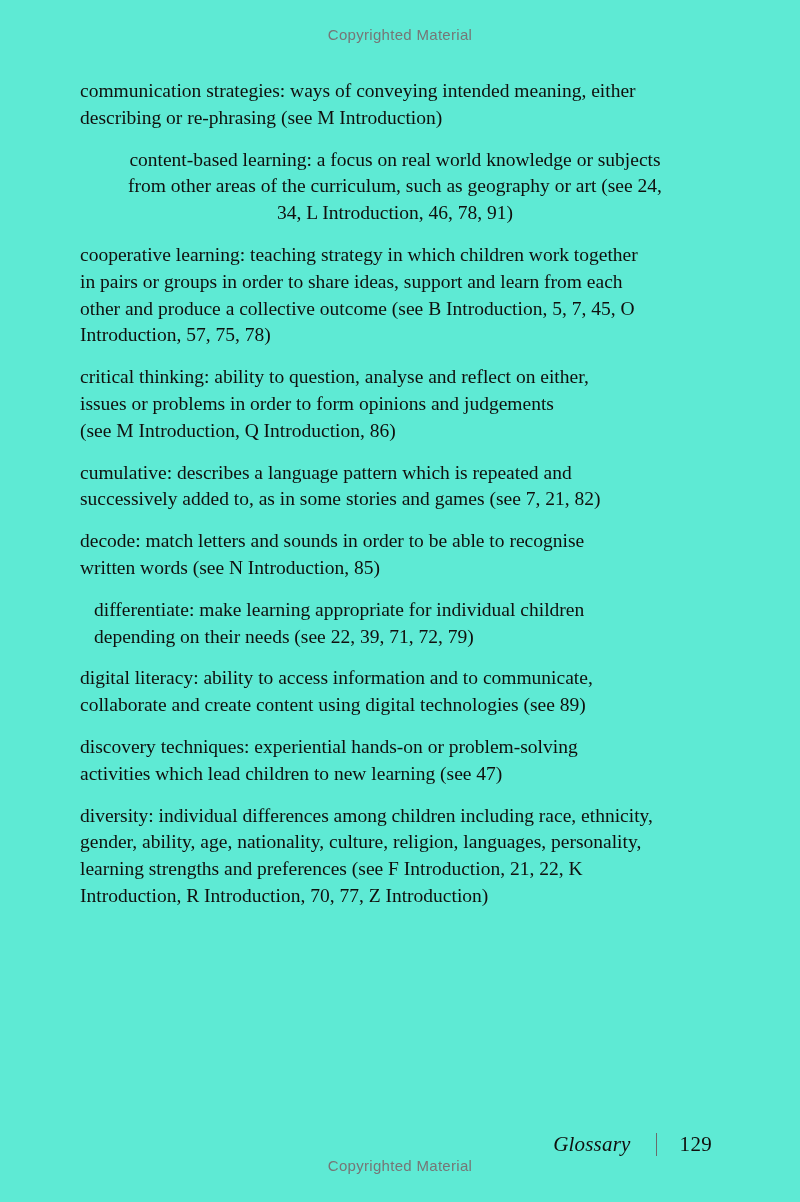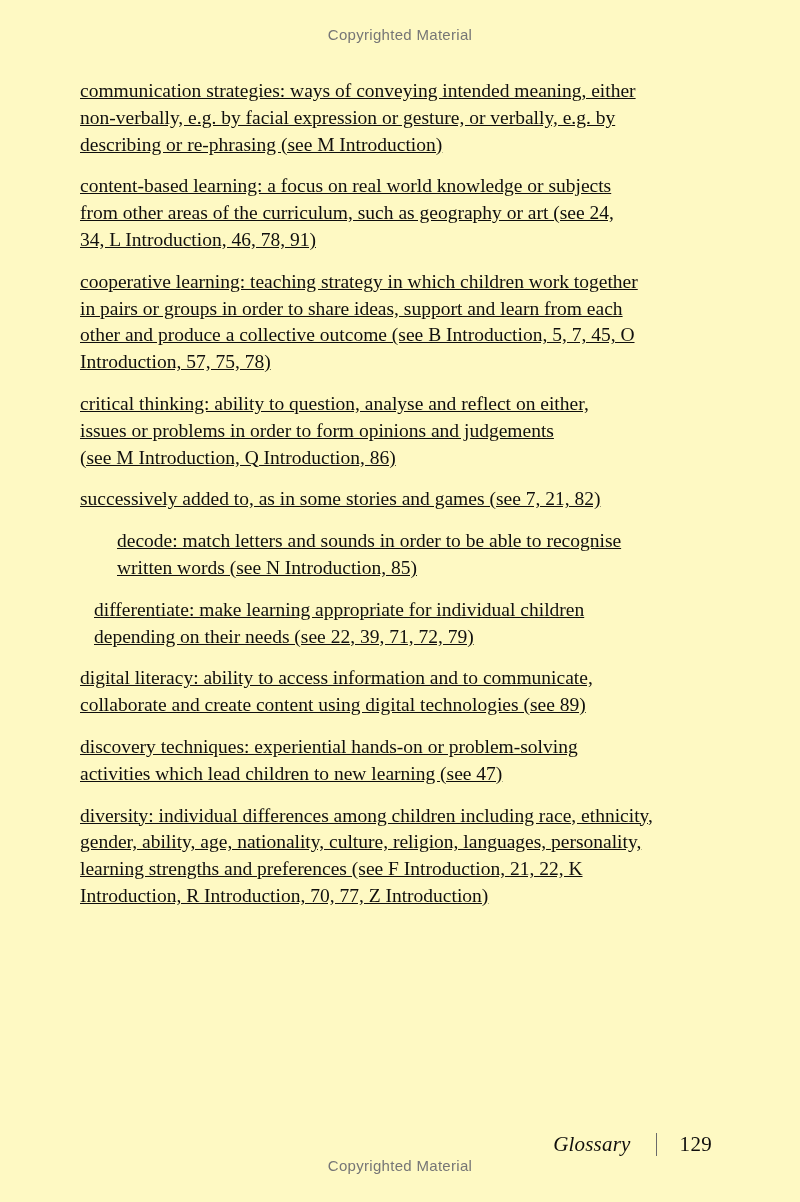--- a/index.html
+++ b/index.html
@@ -46,21 +46,21 @@
     font-size: 19.5px;
     line-height: 26.8px;
     color: #100f0d;
     margin: 0 0 15px 0;
     text-align: left;
     -webkit-font-smoothing: antialiased;
   }
   .entry:last-child { margin-bottom: 0; }
 
   
-  .entry .ln { display: block; white-space: nowrap; text-decoration: underline; }
+  .entry .ln { display: block; white-space: nowrap; }
 
   
   .footer {
     position: absolute;
     right: 88px;
     top: 1132px;
     display: flex;
     align-items: center;
     gap: 8px;
     font-family: "Liberation Serif", "DejaVu Serif", serif;
@@ -79,51 +79,51 @@
     margin: 0 15px 0 17px;
   }
   .footer-pagenum {
     font-size: 21px;
     letter-spacing: 0.3px;
   }
 </style>
 </head>
 <body>
 
-<div class="page" style="background: #fef9c3;">
+<div class="page" style="background: #5eead4;">
 
   <div class="watermark watermark-top" style="color: rgb(118, 118, 118);">Copyrighted Material</div>
 
   <div class="text-column">
 
   <p class="entry" style="color: rgb(16, 15, 13);">
         <span class="ln">communication strategies: ways of conveying intended meaning, either</span>
-        <span class="ln">non-verbally, e.g. by facial expression or gesture, or verbally, e.g. by</span>
         <span class="ln">describing or re-phrasing (see M Introduction)</span>
       </p>
-      <p class="entry" style="color: rgb(16, 15, 13);">
+      <p class="entry" style="color: rgb(16, 15, 13); text-align: center;">
         <span class="ln">content-based learning: a focus on real world knowledge or subjects</span>
         <span class="ln">from other areas of the curriculum, such as geography or art (see 24,</span>
         <span class="ln">34, L Introduction, 46, 78, 91)</span>
       </p>
       <p class="entry" style="color: rgb(16, 15, 13);">
         <span class="ln">cooperative learning: teaching strategy in which children work together</span>
         <span class="ln">in pairs or groups in order to share ideas, support and learn from each</span>
         <span class="ln">other and produce a collective outcome (see B Introduction, 5, 7, 45, O</span>
         <span class="ln">Introduction, 57, 75, 78)</span>
       </p>
       <p class="entry" style="color: rgb(16, 15, 13);">
         <span class="ln">critical thinking: ability to question, analyse and reflect on either,</span>
         <span class="ln">issues or problems in order to form opinions and judgements</span>
         <span class="ln">(see M Introduction, Q Introduction, 86)</span>
       </p>
       <p class="entry" style="color: rgb(16, 15, 13);">
+        <span class="ln">cumulative: describes a language pattern which is repeated and</span>
         <span class="ln">successively added to, as in some stories and games (see 7, 21, 82)</span>
       </p>
-      <p class="entry" style="color: rgb(16, 15, 13); margin-left: 37px;">
+      <p class="entry" style="color: rgb(16, 15, 13);">
         <span class="ln">decode: match letters and sounds in order to be able to recognise</span>
         <span class="ln">written words (see N Introduction, 85)</span>
       </p>
       <p class="entry" style="color: rgb(16, 15, 13); margin-left: 14px;">
         <span class="ln">differentiate: make learning appropriate for individual children</span>
         <span class="ln">depending on their needs (see 22, 39, 71, 72, 79)</span>
       </p>
       <p class="entry" style="color: rgb(16, 15, 13);">
         <span class="ln">digital literacy: ability to access information and to communicate,</span>
         <span class="ln">collaborate and create content using digital technologies (see 89)</span>

